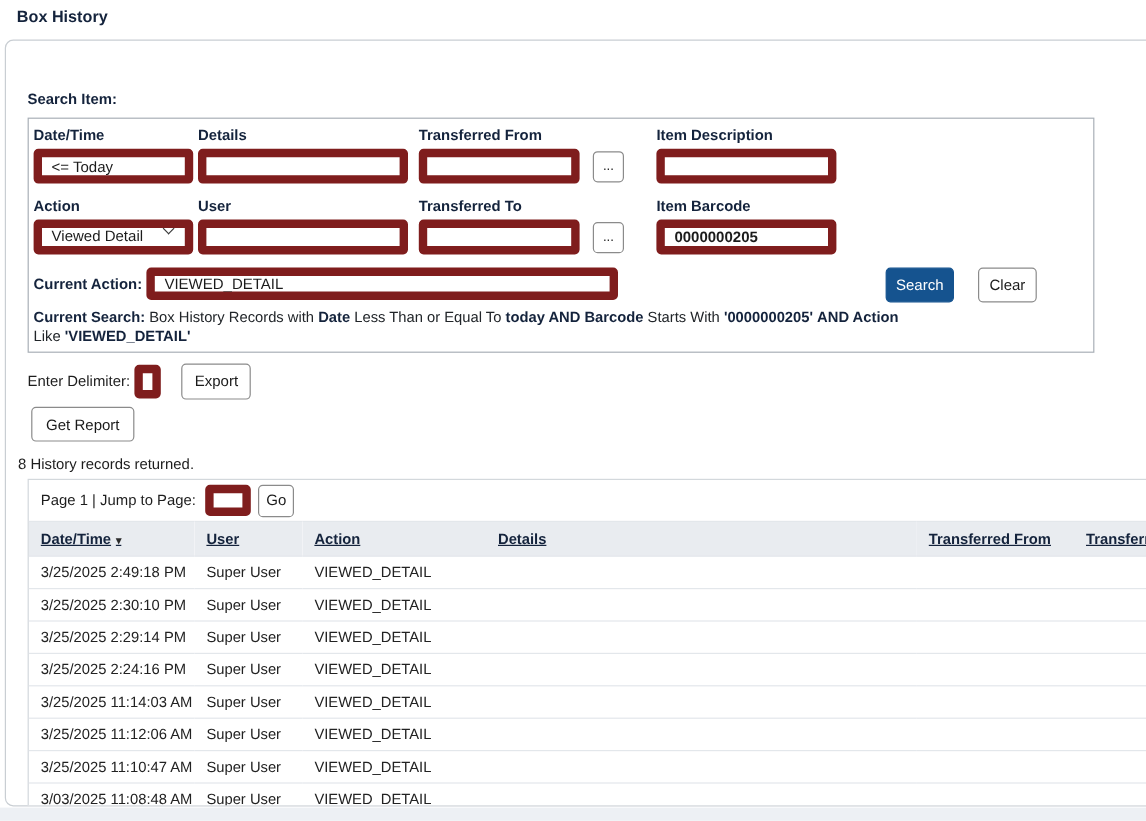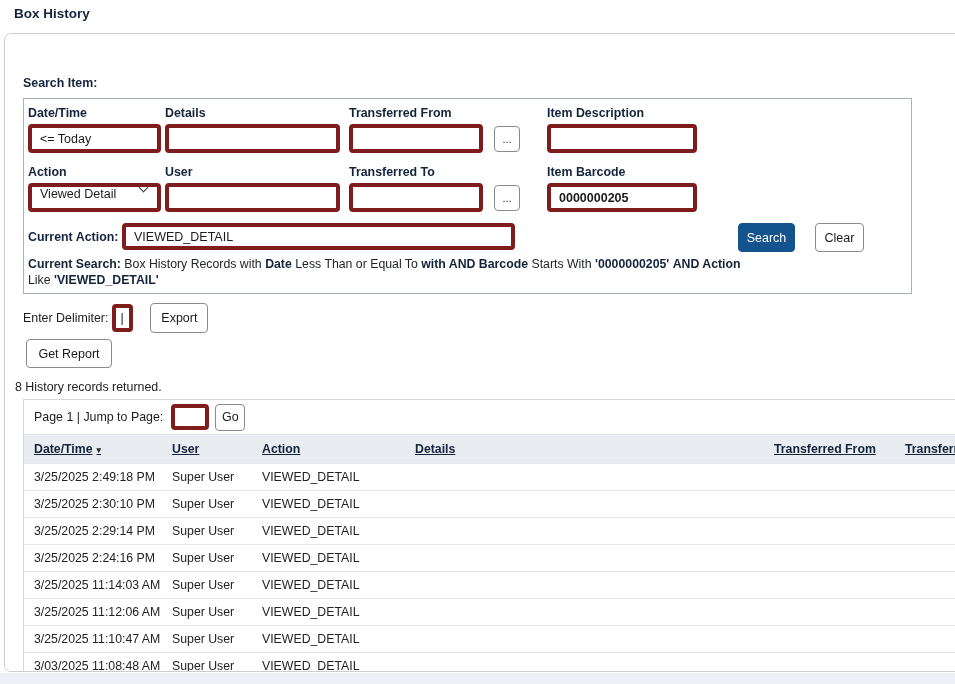--- a/index.html
+++ b/index.html
@@ -23,21 +23,21 @@
   }
   .label { font-size: 12.4px; font-weight: bold; color: #14233c; }
   .search-here { position: absolute; left: 18px; top: 42px; }
   .search-panel {
     position: absolute; left: 18px; top: 64px;
     width: 889px; height: 196px;
     border: 1px solid #a9b0b7;
   }
   .abs { position: absolute; }
   input[type="text"], .fake-select {
-    border: 4px solid #7f1d1d; border-radius: 4px;
+    border: 7px solid #7f1d1d; border-radius: 4px;
     font-family: "Liberation Sans", sans-serif;
     font-size: 12.5px; color: #1b1b1b; background: #fff;
     padding: 0 8px; height: 29px; outline: none;
   }
   .fake-select {
     display: flex; align-items: flex-start; justify-content: space-between;
     cursor: default;
   }
   .chevron-down {
     width: 7px; height: 7px;
@@ -118,21 +118,21 @@
       <input type="text" class="abs" style="left: 141px; top: 84px; width: 175px;">
       <input type="text" class="abs" style="left: 325px; top: 84px; width: 134px;">
       <button class="btn browse-btn abs" style="left:470px; top:86px;">...</button>
       <input type="text" class="abs" style="left: 523px; top: 84px; width: 150px; font-weight: bold;" value="0000000205">
 
       <div class="label abs" style="left:4px; top:131px;">Current Action:</div>
       <input type="text" class="abs" style="left: 98px; top: 124px; width: 393px; height: 27px;" value="VIEWED_DETAIL">
       <button class="btn btn-primary abs" style="left:714px; top:124px; width:57px; height:29px;">Search</button>
       <button class="btn abs" style="left:791px; top:124px; width:49px; height:29px;">Clear</button>
 
-      <div class="current-search-text abs" style="left:4px; top:157px;"><b>Current Search:</b><span> Box History Records with </span><b>Date</b><span> Less Than or Equal To </span><b>with AND Barcode</b><span> Starts With </span><b>'0000000205'</b><span> </span><b>AND Action</b><span>
+      <div class="current-search-text abs" style="left:4px; top:157px;"><b>Current Search:</b><span> Box History Records with </span><b>Date</b><span> Less Than or Equal To </span><b>today AND Barcode</b><span> Starts With </span><b>'0000000205'</b><span> </span><b>AND Action</b><span>
 Like </span><b>'VIEWED_DETAIL'</b></div>
     </div>
 
     <div class="delim-row abs" style="left:18px; top:269px;">
       <span class="plain-text">Enter Delimiter:</span>
       <input type="text" style="width: 21px; height: 28px; margin-left: 4px; padding: 0px 4px;" value="|">
       <button class="btn" style="width:58px; height:30px; margin-left:17px;">Export</button>
     </div>
 
     <button class="btn abs" style="left:21px; top:305px; width:86px; height:29px;">Get Report</button>

